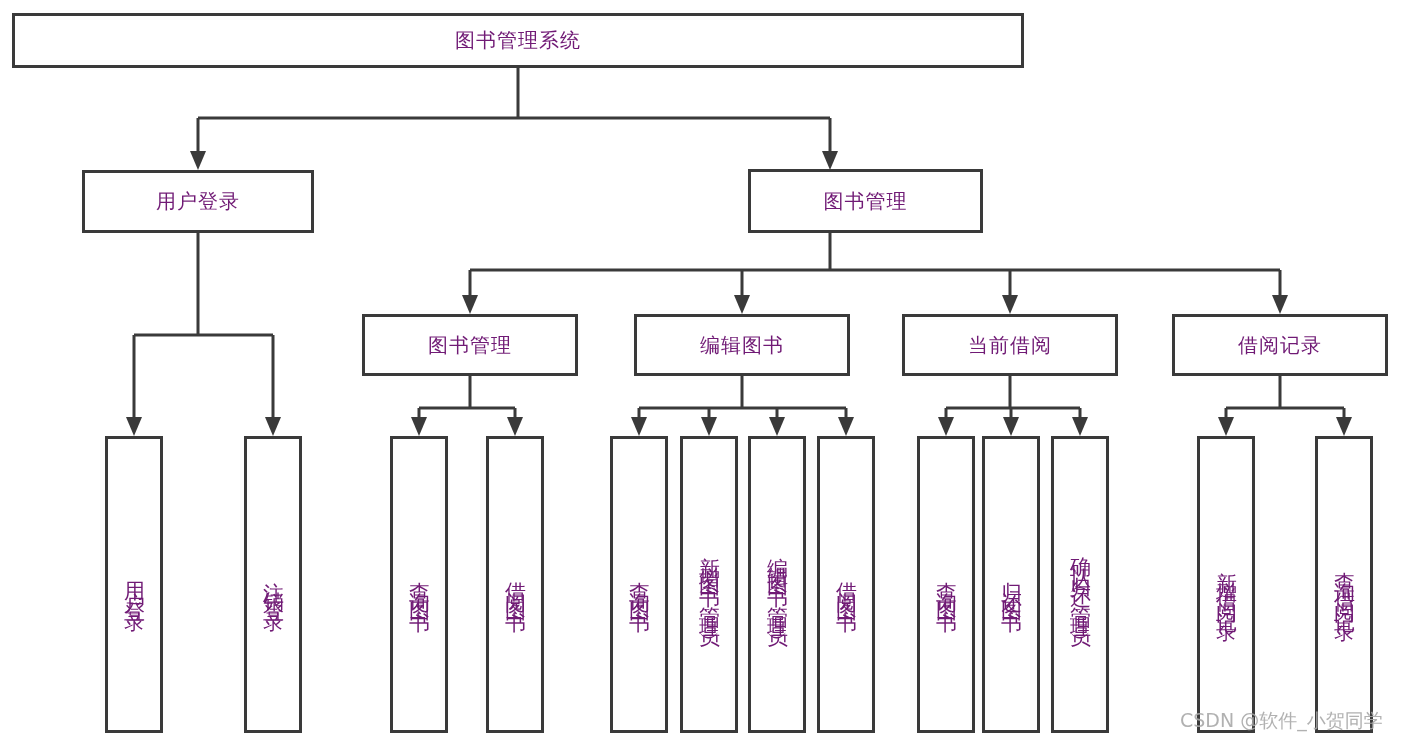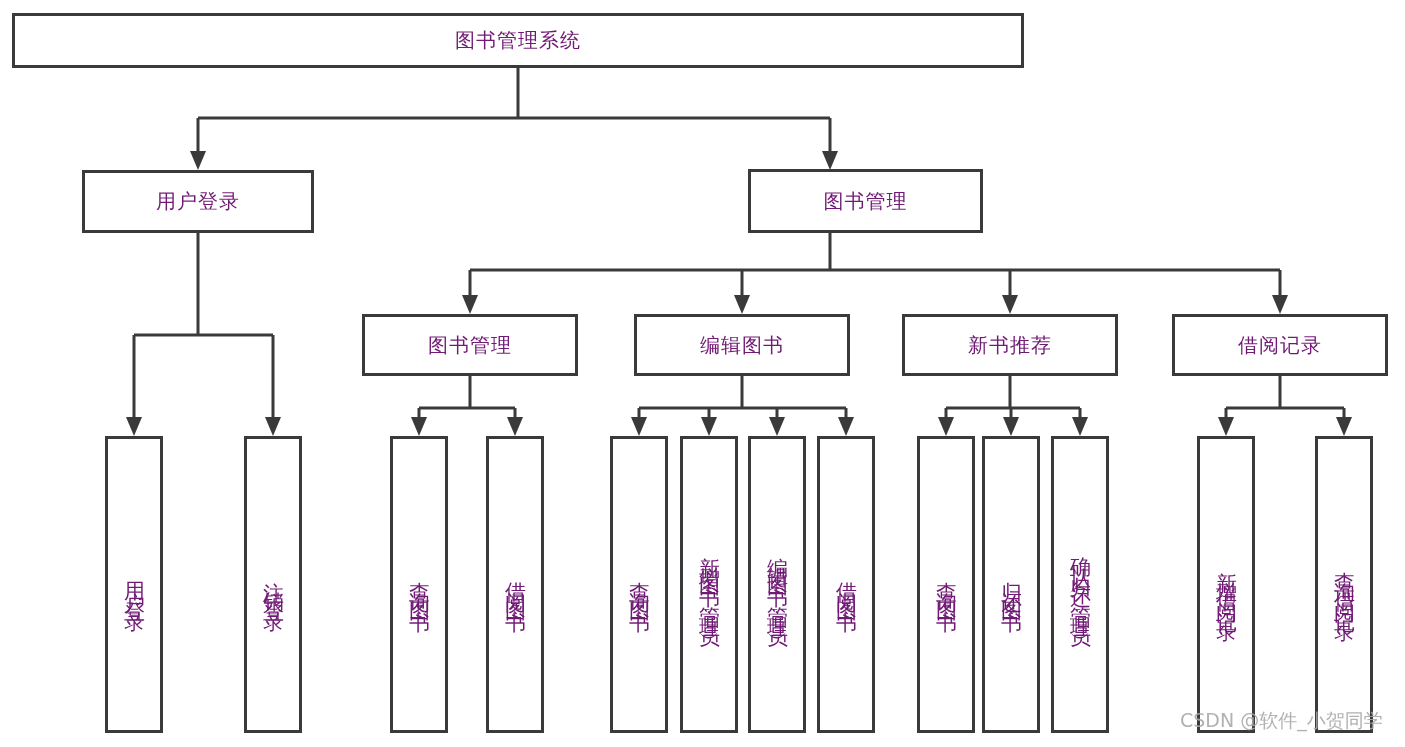--- a/index.html
+++ b/index.html
@@ -118,21 +118,21 @@
     <span>图书管理</span>
   </div>
 
   <div class="node node-h" style="left:362px; top:314px; width:216px; height:62px;">
     <span>图书管理</span>
   </div>
   <div class="node node-h" style="left:634px; top:314px; width:216px; height:62px;">
     <span>编辑图书</span>
   </div>
   <div class="node node-h" style="left:902px; top:314px; width:216px; height:62px;">
-    <span>新书推荐</span>
+    <span>当前借阅</span>
   </div>
   <div class="node node-h" style="left:1172px; top:314px; width:216px; height:62px;justify-content:center;">
     <span>借阅记录</span>
   </div>
 
   <div class="node node-v" style="left:105px; top:436px;">
     <span class="vtext">用户登录</span>
   </div>
   <div class="node node-v" style="left:244px; top:436px;">
     <span class="vtext">注销登录</span>

